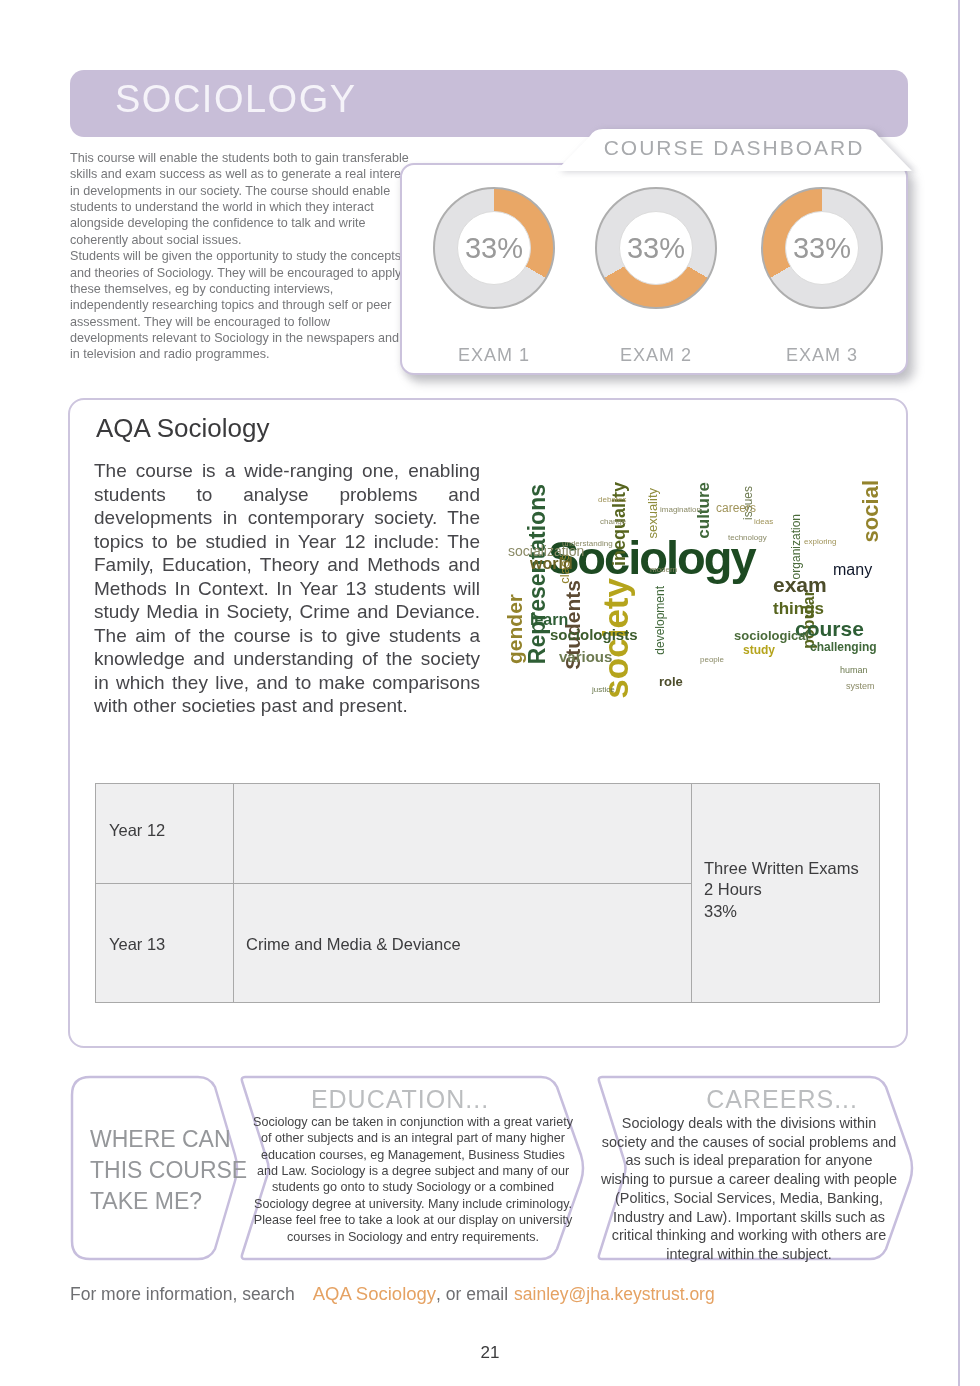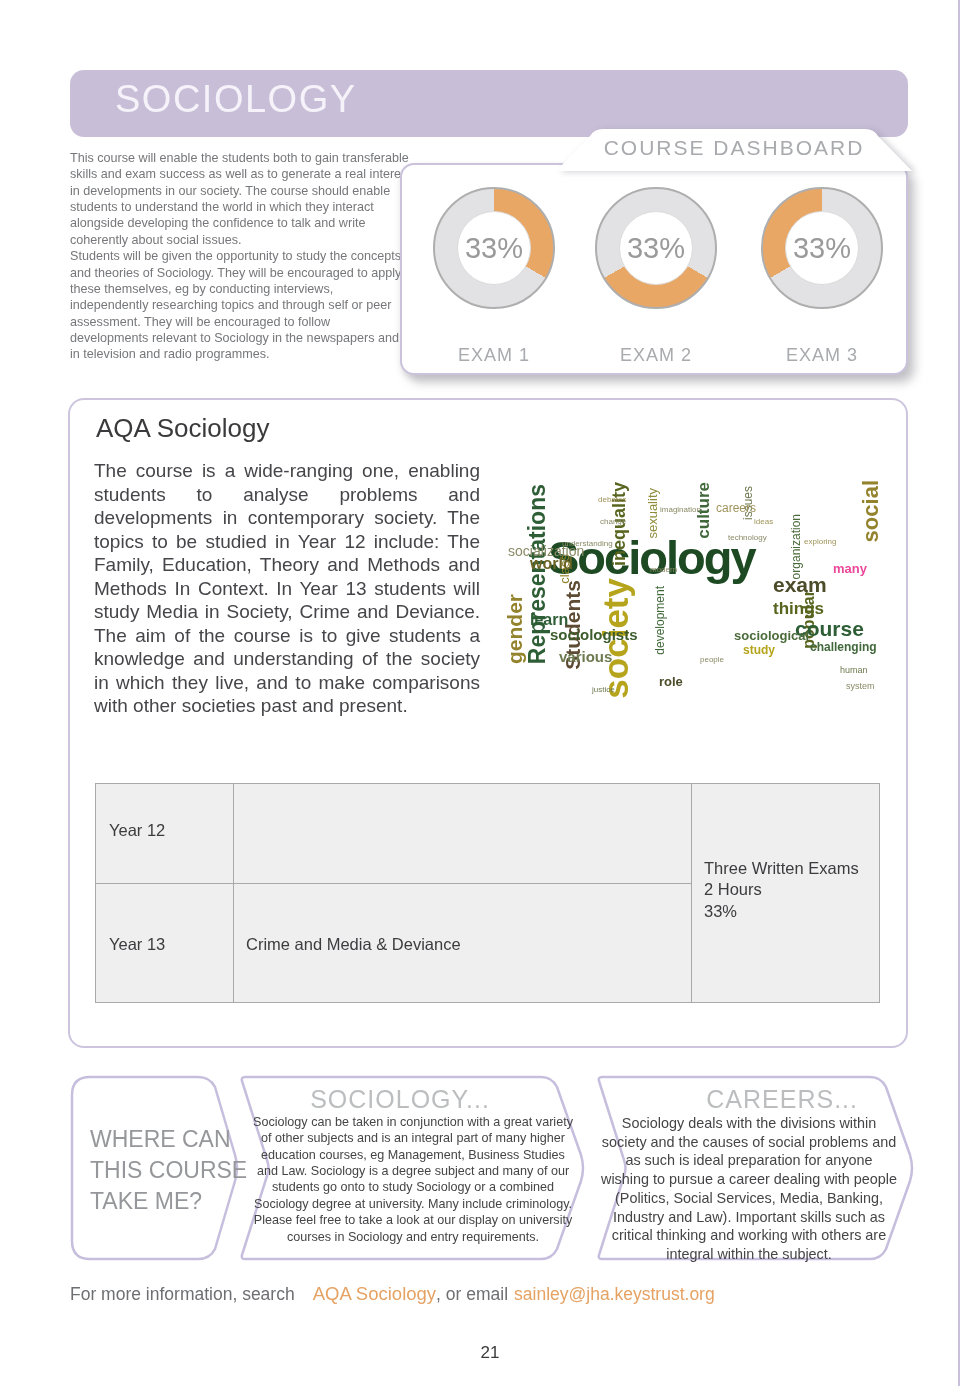--- a/index.html
+++ b/index.html
@@ -122,21 +122,21 @@
     <span class="wc-v" style="left: 60px; top: 102px; font-size: 21px; color: rgb(93, 75, 52); font-weight: 700;">Students</span>
     <span class="wc-v" style="left: 152px; top: 108px; font-size: 12px; color: rgb(64, 104, 58);">development</span>
     <span class="wc-v" style="left: 56px; top: 76px; font-size: 13px; color: rgb(147, 131, 44);">class</span>
     <span style="left: 28px; top: 78px; font-size: 16px; color: rgb(109, 101, 38); font-weight: 700;">world</span>
     <span style="left: 28px; top: 134px; font-size: 16px; color: rgb(46, 94, 53); font-weight: 700;">learn</span>
     <span style="left: 48px; top: 149px; font-size: 15px; color: rgb(60, 92, 44); font-weight: 700;">sociologists</span>
     <span style="left: 57px; top: 171px; font-size: 15px; color: rgb(109, 122, 80); font-weight: 700;">various</span>
     <span style="left: 271px; top: 96px; font-size: 21px; color: rgb(76, 76, 42); font-weight: 700;">exam</span>
     <span style="left: 271px; top: 122px; font-size: 17px; color: rgb(87, 101, 31); font-weight: 700;">things</span>
     <span style="left: 293px; top: 140px; font-size: 21px; color: rgb(46, 94, 53); font-weight: 700;">course</span>
-    <span style="left: 331px; top: 84px; font-size: 13px; color: #ec4899; font-weight: 700;">many</span>
+    <span style="left: 331px; top: 84px; font-size: 16px; color: #0f172a; font-weight: 400;">many</span>
     <span style="left: 232px; top: 151px; font-size: 13px; color: rgb(74, 107, 58); font-weight: 700;">sociological</span>
     <span style="left: 241px; top: 166px; font-size: 12px; color: rgb(181, 164, 28); font-weight: 700;">study</span>
     <span style="left: 308px; top: 163px; font-size: 12px; color: rgb(64, 104, 58); font-weight: 700;">challenging</span>
     <span style="left: 157px; top: 197px; font-size: 13px; color: rgb(76, 76, 42); font-weight: 700;">role</span>
     <span style="left: 148px; top: 88px; font-size: 8px; color: rgb(138, 138, 102);">modern</span>
     <span style="left: 158px; top: 28px; font-size: 8px; color: rgb(138, 138, 102);">imagination</span>
     <span style="left: 214px; top: 24px; font-size: 12px; color: rgb(160, 148, 90);">careers</span>
     <span style="left: 96px; top: 18px; font-size: 8px; color: rgb(160, 148, 90);">debates</span>
     <span style="left: 98px; top: 40px; font-size: 8px; color: rgb(138, 138, 102);">change</span>
     <span style="left: 226px; top: 56px; font-size: 8px; color: rgb(138, 138, 102);">technology</span>
@@ -165,21 +165,21 @@
 <svg class="abs chev-svg" style="left:70px;top:1075px;" width="174" height="186" viewBox="0 0 174 186">
   <path d="M20,2 H128 Q140,2 145,12 L165,80 Q169,93 165,106 L145,174 Q140,184 128,184 H20 Q2,184 2,166 V20 Q2,2 20,2 Z"></path>
 </svg>
 <svg class="abs chev-svg" style="left:237px;top:1075px;" width="352" height="186" viewBox="0 0 352 186">
   <path d="M8,2 H304 Q315,2 320,12 L344,80 Q348,93 344,106 L320,174 Q315,184 304,184 H8 Q4,184 5,180 L30,101 Q33,93 30,85 L5,6 Q4,2 8,2 Z"></path>
 </svg>
 <svg class="abs chev-svg" style="left:594px;top:1075px;" width="324" height="186" viewBox="0 0 324 186">
   <path d="M8,2 H276 Q287,2 292,12 L316,80 Q320,93 316,106 L292,174 Q287,184 276,184 H8 Q4,184 5,180 L30,101 Q33,93 30,85 L5,6 Q4,2 8,2 Z"></path>
 </svg>
 <div class="abs question">WHERE CAN THIS COURSE TAKE ME?</div>
-<div class="abs edu-heading">SOCIOLOGY...</div>
+<div class="abs edu-heading">EDUCATION...</div>
 <div class="abs edu-body">Sociology can be taken in conjunction with a great variety of other subjects and is an integral part of many higher education courses, eg Management, Business Studies and Law. Sociology is a degree subject and many of our students go onto to study Sociology or a combined Sociology degree at university. Many include criminology. Please feel free to take a look at our display on university courses in Sociology and entry requirements.</div>
 <div class="abs car-heading">CAREERS...</div>
 <div class="abs car-body">Sociology deals with the divisions within society and the causes of social problems and as such is ideal preparation for anyone wishing to pursue a career dealing with people (Politics, Social Services, Media, Banking, Industry and Law). Important skills such as critical thinking and working with others are integral within the subject.</div>
 
 <div class="abs footer">
   <span>For more information, search</span><span class="orange term">AQA Sociology</span><span>, or email</span><span class="orange email">sainley@jha.keystrust.org</span>
 </div>
 <div class="abs page-number">21</div>
 
 </body></html>

